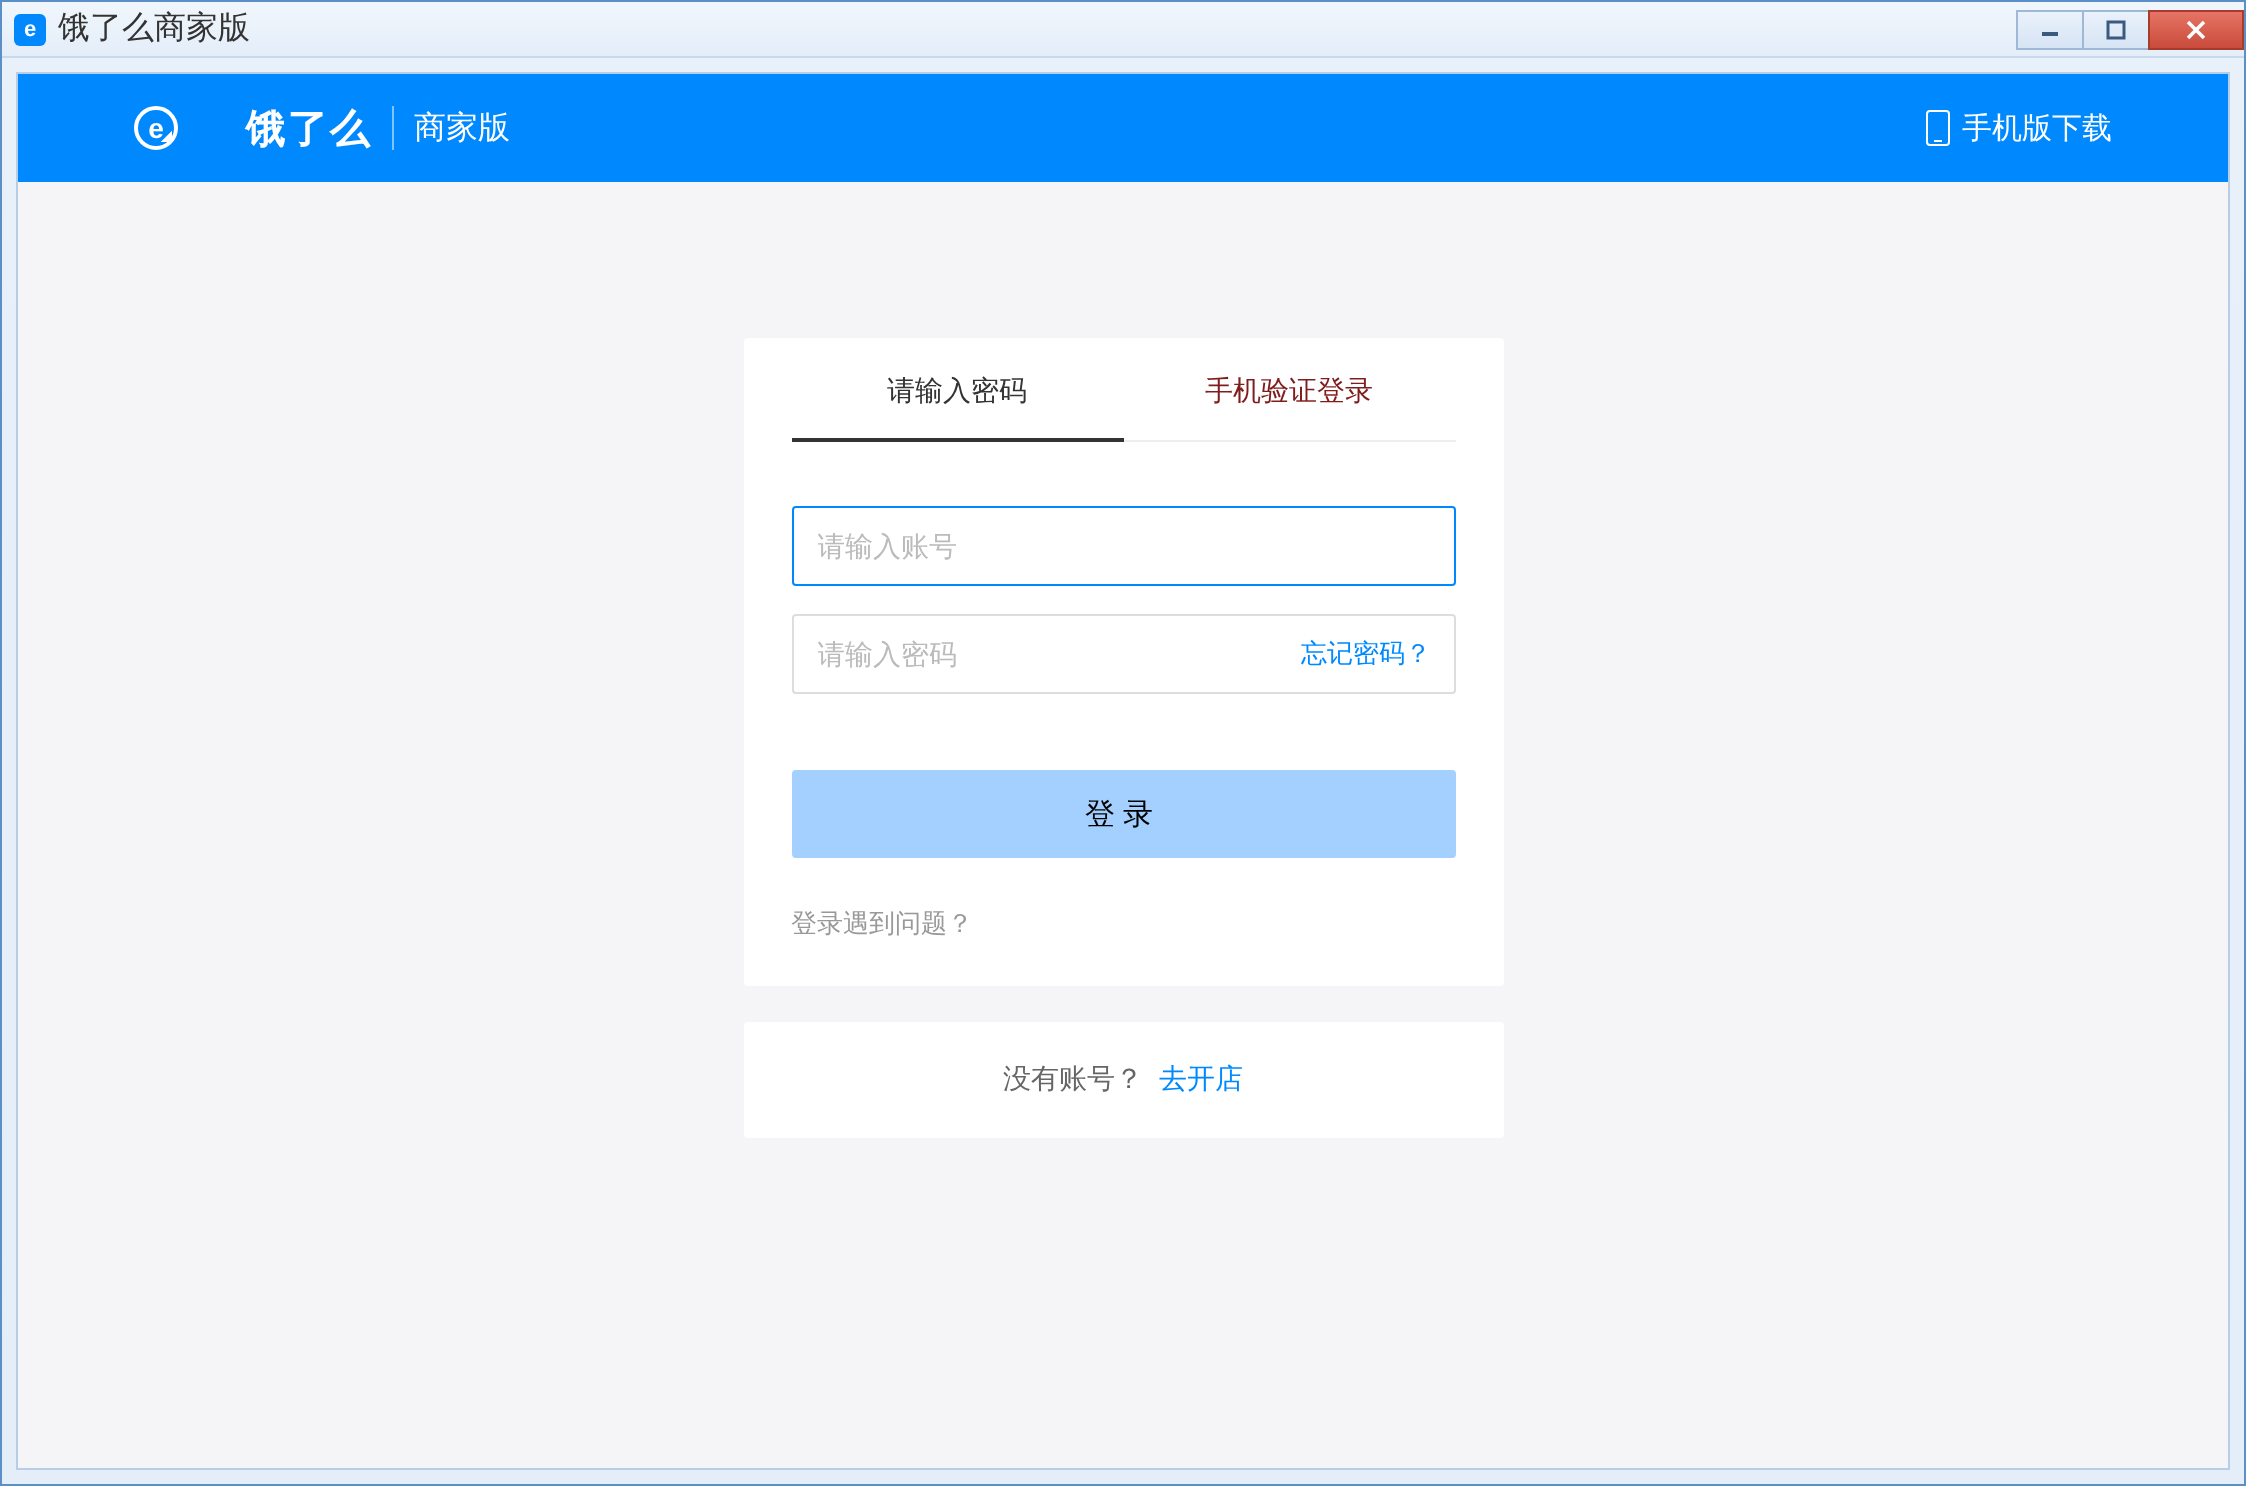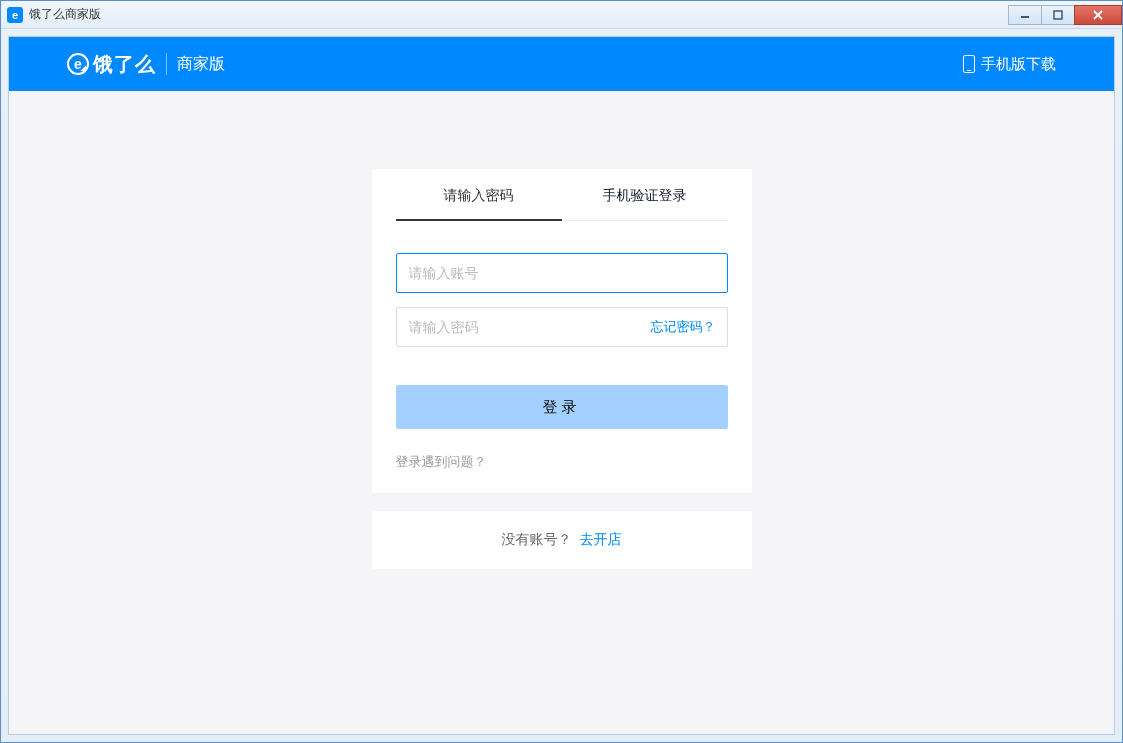--- a/index.html
+++ b/index.html
@@ -28,21 +28,21 @@
       padding-left: 6px;
     }
     .titlebar-left { display: flex; align-items: center; gap: 6px; }
     .app-icon {
       width: 16px; height: 16px;
       background: #0089ff;
       border-radius: 3px;
       display: flex; align-items: center; justify-content: center;
       color: #fff; font-size: 11px; font-weight: bold;
     }
-    .title-text { font-size: 12px; color: #333; }
+    .title-text { font-size: 16px; color: #333; }
     .window-controls { display: flex; }
     .win-btn {
       width: 34px; height: 20px;
       display: flex; align-items: center; justify-content: center;
       border: 1px solid #9fb8d6;
       background: linear-gradient(to bottom, #eaf2fb, #d6e4f4);
       margin-left: -1px;
     }
     .win-btn.close { background: linear-gradient(to bottom, #e67466, #c94b3b); border-color:#a63b2e; width:48px; border-top-right-radius:0; }
     .win-btn svg { display:block; }
@@ -70,21 +70,21 @@
     .brand-logo { display:flex; align-items:center; gap:4px; }
     .brand-logo-icon {
       width:22px; height:22px; border:2px solid #fff; border-radius:50%;
       display:flex; align-items:center; justify-content:center;
       font-weight:bold; font-size:14px; position:relative;
     }
     .brand-logo-icon::after{
       content:""; position:absolute; right:-3px; bottom:-2px;
       border:4px solid transparent; border-left-color:#fff; transform:rotate(45deg);
     }
-    .brand-name { font-size: 20px; font-weight: 600; letter-spacing:1px; }
+    .brand-name { font-size: 20px; font-weight: 600; letter-spacing:1px;margin-left:30px; }
     .brand-divider { width:1px; height:22px; background: rgba(255,255,255,0.5); }
     .brand-sub { font-size: 16px; }
     .mobile-link { display:flex; align-items:center; gap:6px; color:#fff; font-size:15px; cursor:pointer;text-align:right; }
     .phone-icon { width:12px; height:18px; border:1.5px solid #fff; border-radius:2px; position:relative; }
     .phone-icon::after { content:""; position:absolute; bottom:1px; left:50%; transform:translateX(-50%); width:4px; height:1.5px; background:#fff; }
 
     .main-area {
       flex: 1;
       background: #f5f5f7;
       display: flex;
@@ -97,21 +97,21 @@
       background: #fff;
       border-radius: 2px;
       padding: 0 24px 22px 24px;
     }
     .tabs { display: flex; }
     .tab {
       flex: 1;
       text-align: center;
       padding: 18px 0 14px 0;
       font-size: 14px;
-      color: #0f172a;
+      color: #7f1d1d;
       cursor: pointer;
       border-bottom: 2px solid transparent;
     }
     .tab.active { color: #333; border-bottom-color: #333; }
     .tab-divider-line { height:1px; background:#eee; margin-top:-1px; }
     .form { margin-top: 32px; }
     .input-wrap { position: relative; margin-bottom: 14px; }
     .text-input {
       width: 100%;
       height: 40px;

